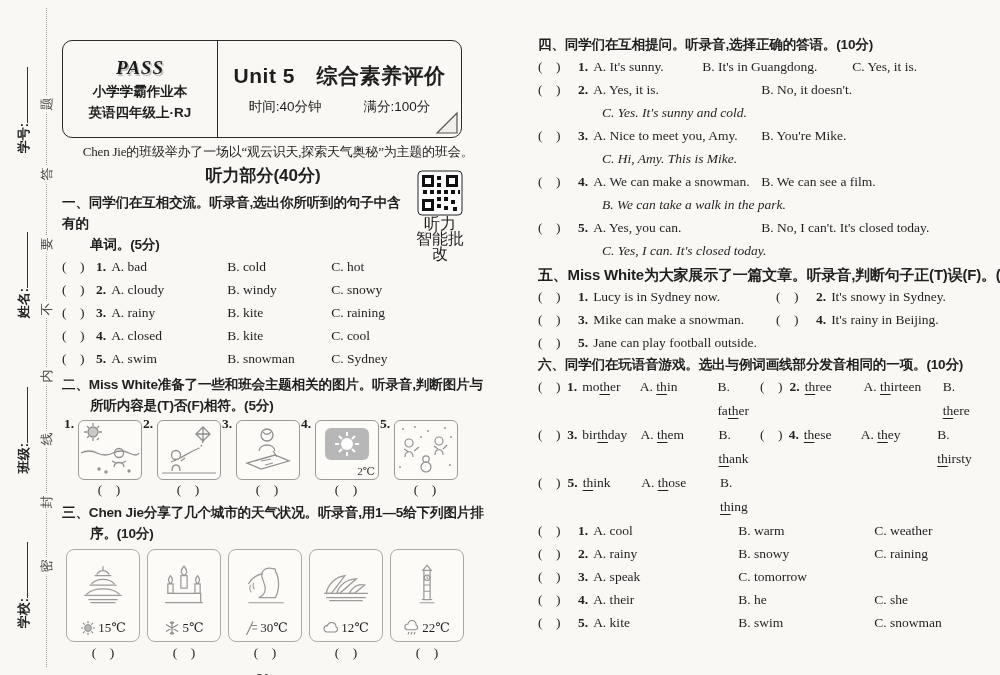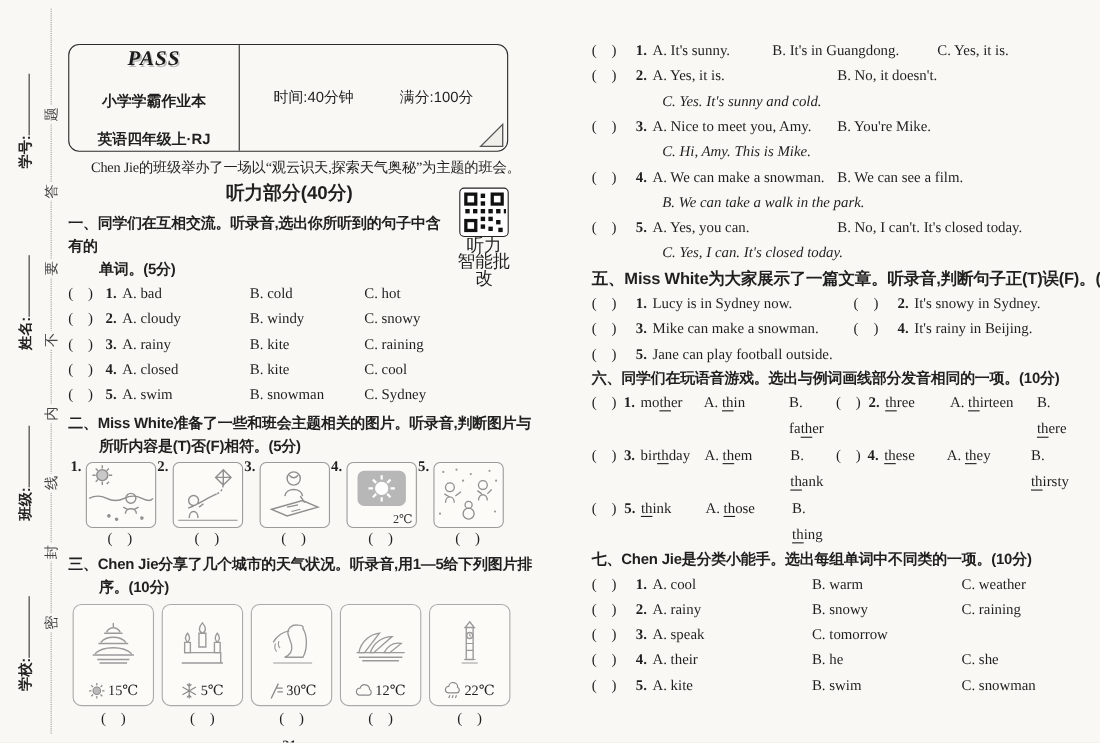--- a/index.html
+++ b/index.html
@@ -7,21 +7,21 @@
   #sheet{position:absolute;inset:0;background:#f9f8f4;}
   .cn{font-family:"Liberation Sans","DejaVu Sans",sans-serif;}
   
   #seal-line{position:absolute;left:46px;top:8px;bottom:8px;border-left:1px dotted #9a9a9a;}
   .seal-char{position:absolute;left:38px;width:17px;text-align:center;font-size:13px;color:#444;background:#f9f8f4;transform:rotate(-90deg);font-family:"Liberation Sans",sans-serif;}
   .mfield{position:absolute;left:-58px;width:160px;height:16px;transform:rotate(-90deg);white-space:nowrap;text-align:center;}
   .mfield .flabel{font-size:13px;font-weight:bold;font-family:"Liberation Sans",sans-serif;color:#222;}
   .mfield .fline{display:inline-block;width:56px;border-bottom:1.2px solid #333;height:10px;}
   
   #hbox{position:absolute;left:62px;top:40px;width:398px;height:96px;border:1.6px solid #2b2b2b;border-radius:10px;display:flex;background:#f9f8f4;}
-  #hbox .hleft{width:150px;border-right:1.4px solid #2b2b2b;display:flex;flex-direction:column;align-items:center;justify-content:center;gap:18px;padding:4px 2px;text-align:center;}
+  #hbox .hleft{width:150px;border-right:1.4px solid #2b2b2b;display:flex;flex-direction:column;align-items:center;justify-content:center;gap:4px;padding:4px 2px;text-align:center;}
   .pass-logo{font:italic bold 19px "Liberation Serif",serif;letter-spacing:1px;color:#1a1a1a;text-shadow:1.5px 1.5px 0 #bdbdbd;}
   .brand{font-size:13.5px;font-weight:bold;line-height:17px;}
   #hbox .hright{flex:1;display:flex;flex-direction:column;align-items:center;justify-content:center;gap:8px;position:relative;}
   .unit-title{font-size:21px;font-weight:bold;letter-spacing:.5px;}
   .hmeta{font-size:13.5px;display:flex;gap:42px;}
   #fold{position:absolute;right:2px;bottom:2px;}
   
   .paren{white-space:pre;}
   .num{font-weight:bold;margin:0 5px 0 2px;}
   .sec-title{font-weight:bold;font-size:13.6px;line-height:21px;white-space:nowrap;font-family:"Liberation Sans",sans-serif;letter-spacing:-0.2px;}
@@ -101,20 +101,21 @@
     <span class="flabel">学校:</span><span class="fline"></span>
   </div>
 
   <div id="hbox">
     <div class="hleft">
       <div class="pass-logo">PASS</div>
       <div class="brand cn">小学学霸作业本</div>
       <div class="brand cn">英语四年级上·RJ</div>
     </div>
     <div class="hright">
+      <div class="unit-title cn">Unit 5　综合素养评价</div>
       <div class="hmeta cn">
         <span>时间:40分钟</span>
         <span>满分:100分</span>
       </div>
       <svg id="fold" width="24" height="24" viewBox="0 0 24 24">
         <path d="M2 22 L22 22 L22 2 Z" fill="#f0efe9" stroke="#555" stroke-width="1.2"></path>
       </svg>
     </div>
   </div>
 
@@ -382,20 +383,21 @@
       <div class="card-paren paren">(    )</div>
       <div class="card-paren paren">(    )</div>
       <div class="card-paren paren">(    )</div>
       <div class="card-paren paren">(    )</div>
     </div>
     <div class="pfooter">- 21 -</div>
   </div>
 
   <div id="rp">
 
+    <div class="sec-title">四、同学们在互相提问。听录音,选择正确的答语。(10分)</div>
     <div class="s4">
       <div class="row">
         <span class="paren p">(    )</span>
           <span class="num">1.</span>
         <span class="o1a">A. It's sunny.</span>
           <span class="o2a">B. It's in Guangdong.</span>
           <span>C. Yes, it is.</span>
       </div>
       <div class="row">
         <span class="paren p">(    )</span>
@@ -508,21 +510,20 @@
           <span class="paren p">(    )</span>
             <span class="num">5.</span>
           <span class="stem"><span></span><span class="u">th</span><span>ink</span></span>
           <span class="wa"><span>A. </span><span></span><span class="u">th</span><span>ose</span></span>
           <span><span>B. </span><span></span><span class="u">th</span><span>ing</span></span>
         </div>
         <div class="half"></div>
       </div>
     </div>
 
-    <div class="sec-title">七、Chen Jie是分类小能手。选出每组单词中不同类的一项。(10分)</div>
     <div class="s7">
       <div class="row">
         <span class="paren p">(    )</span>
           <span class="num">1.</span>
         <span class="o1">A. cool</span>
           <span class="o2">B. warm</span>
           <span>C. weather</span>
       </div>
       <div class="row">
         <span class="paren p">(    )</span>

